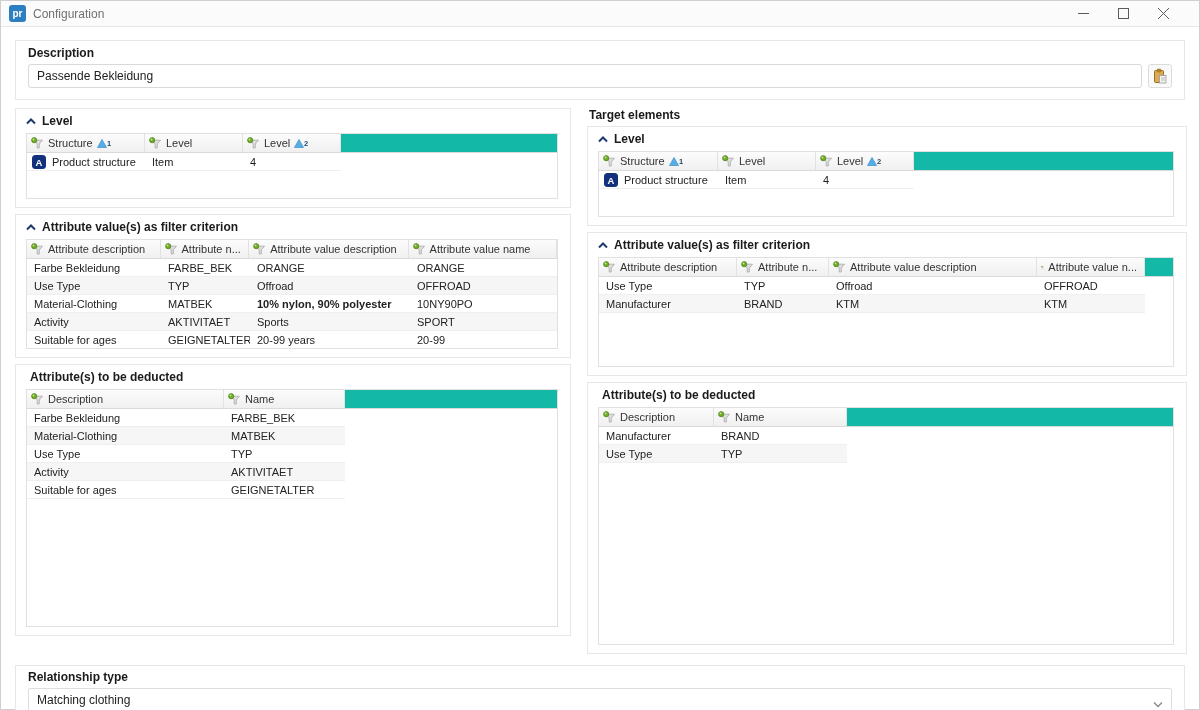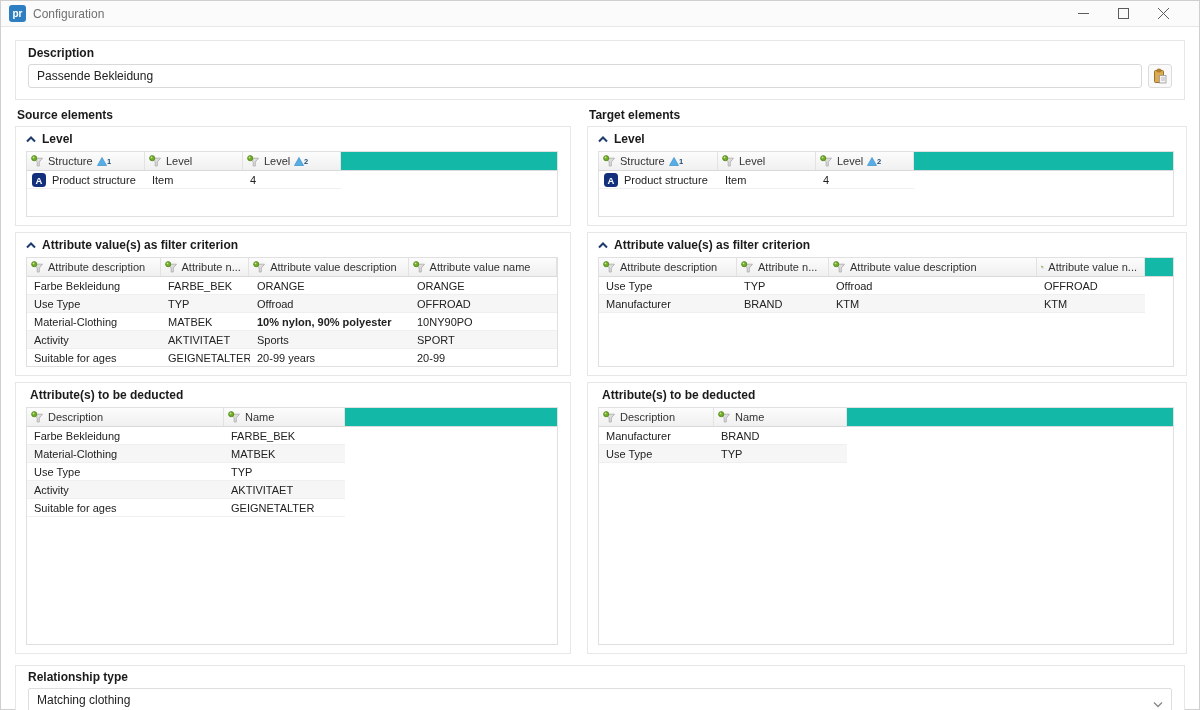--- a/index.html
+++ b/index.html
@@ -142,21 +142,20 @@
             <line x1="9" y1="10" x2="13" y2="10" stroke="#aaaaaa" stroke-width="0.8"></line>
             <line x1="9" y1="12" x2="13" y2="12" stroke="#aaaaaa" stroke-width="0.8"></line>
           </svg>
         </div>
       </div>
     </div>
 
     <div class="cols">
 
       <div class="col-src">
-        <div class="bold-label col-label">Source elements</div>
 
         <div class="section">
           <div class="sec-head">
             <span class="caret">
               <svg width="10" height="7" viewBox="0 0 10 7">
                   <polyline points="1,5.5 5,1.5 9,5.5" fill="none" stroke="#1e3a6e" stroke-width="2"></polyline>
                 </svg>
             </span>
             <span class="sec-title">Level</span>
           </div>

